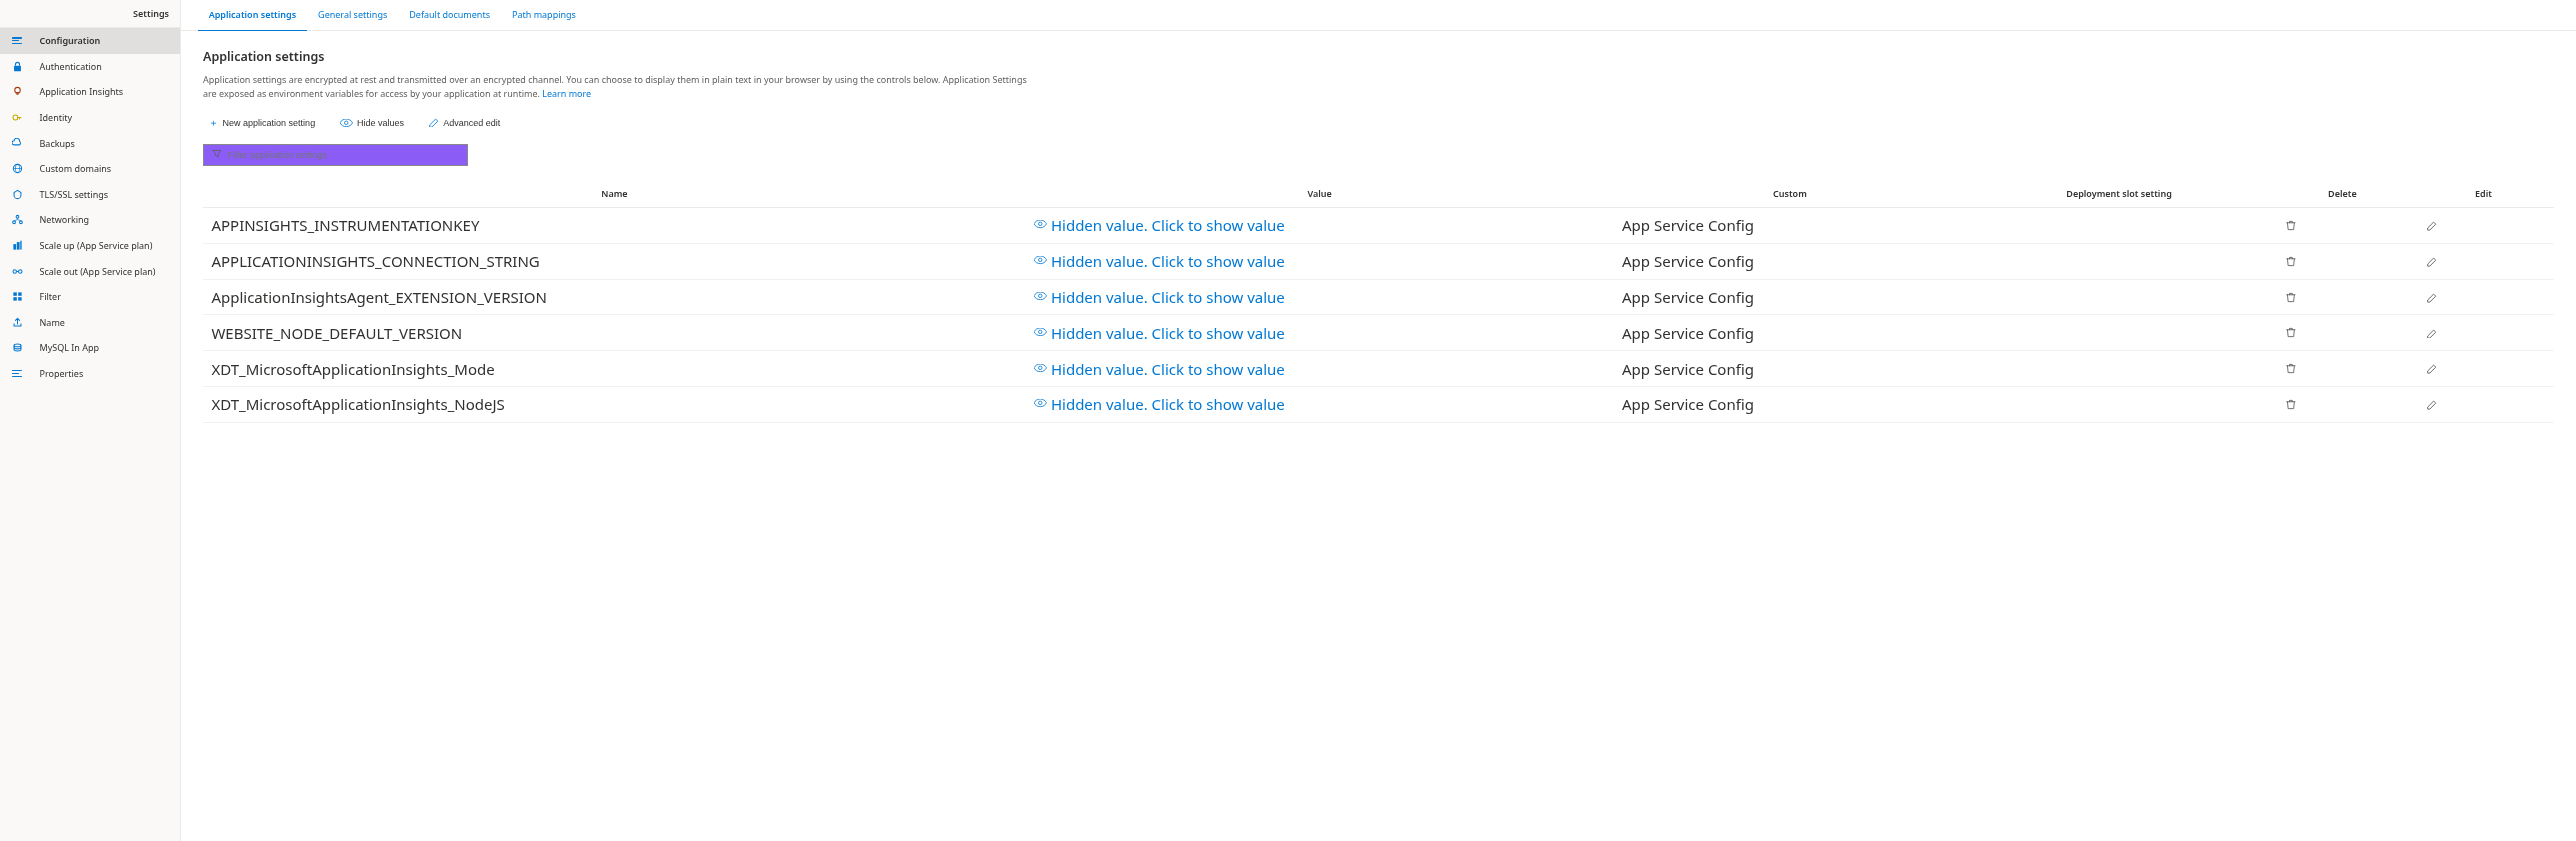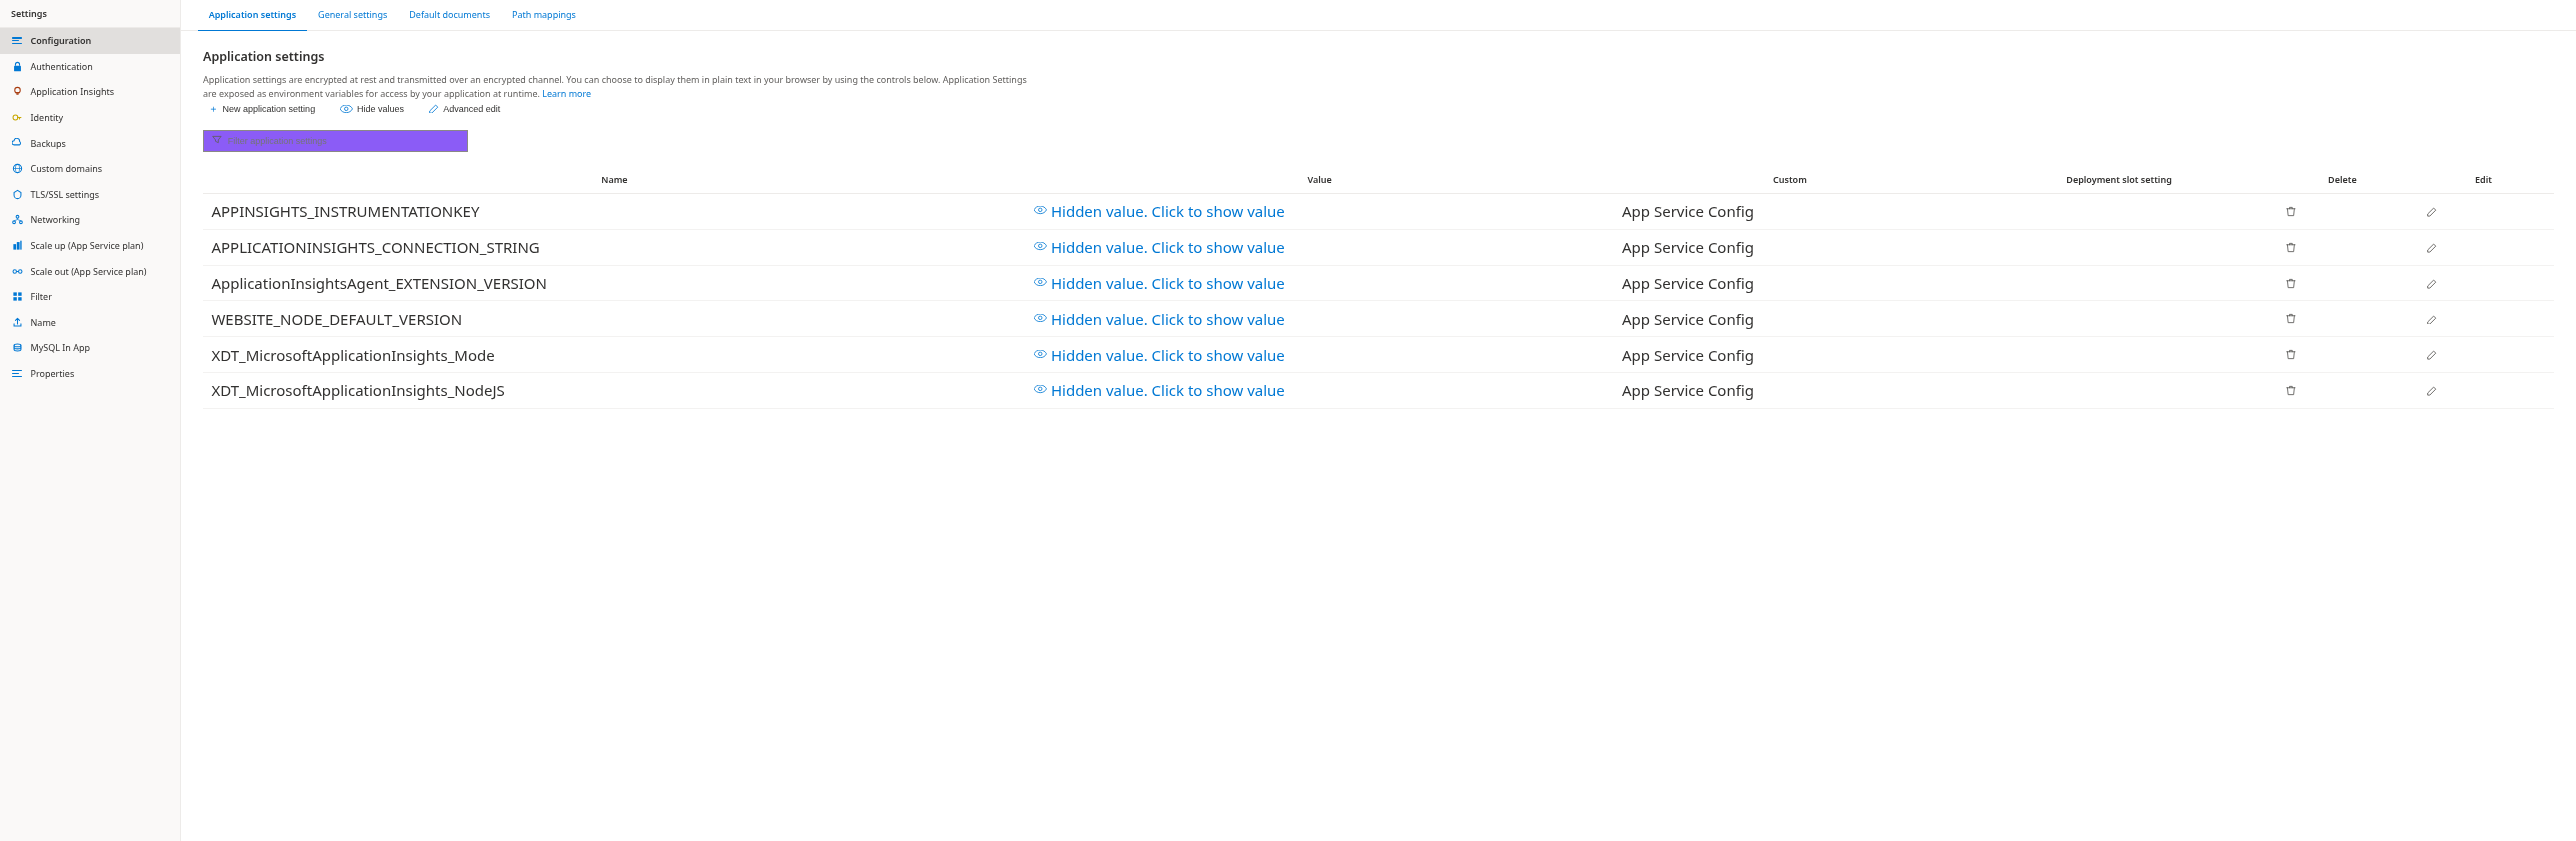--- a/index.html
+++ b/index.html
@@ -1,41 +1,41 @@
 <!DOCTYPE html>
 <html style="font-size:11px"><head>
   <meta charset="utf-8">
   <style>
     * { box-sizing: border-box; margin: 0; padding: 0; }
     body { font-family: 'Segoe UI', system-ui, sans-serif; font-size: 9px; color: #323130; background: #fff; display: flex; height: 100vh; overflow: hidden; }
 
     
     .sidebar { width: 181px; min-width: 181px; background: #faf9f8; border-right: 0.7px solid #edebe9; display: flex; flex-direction: column; overflow-y: auto; }
-    .sidebar-header { padding: 7px 11px; font-size: 9px; font-weight: 600; color: #323130; border-bottom: 0.7px solid #edebe9; }
-    .sidebar-item { display: flex; align-items: center; gap: 7px; padding: 6.3px 11px; cursor: pointer; color: #323130; font-size: 9px; }
+    .sidebar-header { padding: 7px 11px; font-size: 9px; font-weight: 600; color: #323130; border-bottom: 0.7px solid #edebe9; text-align: right; }
+    .sidebar-item { display: flex; align-items: center; gap: 16px; padding: 6.3px 11px; cursor: pointer; color: #323130; font-size: 9px; }
     .sidebar-item.active { background: #e1dfdd; font-weight: 600; }
     .sidebar-item .icon { width: 12.5px; height: 12.5px; display: flex; align-items: center; justify-content: center; flex-shrink: 0; }
     .icon-bars { display: flex; flex-direction: column; gap: 1.4px; }
     .icon-bars span { display: block; height: 1.4px; background: #0078d4; border-radius: 0.7px; }
     .icon-bars span:nth-child(1) { width: 9.8px; }
     .icon-bars span:nth-child(2) { width: 7px; }
     .icon-bars span:nth-child(3) { width: 9.8px; }
 
     
     .main { flex: 1; display: flex; flex-direction: column; overflow: hidden; }
 
     
     .tabs { display: flex; border-bottom: 0.7px solid #edebe9; padding: 0 16.7px; background: #fff; }
     .tab { padding: 8.4px 11px; font-size: 9px; cursor: pointer; color: #0078d4; border-bottom: 1.4px solid transparent; margin-bottom: -0.7px; }
     .tab.active { color: #0078d4; border-bottom: 1.4px solid #0078d4; font-weight: 600; }
 
     
     .content { flex: 1; overflow-y: auto; padding: 16.7px 22px; }
     .page-title { font-size: 12.5px; font-weight: 600; color: #323130; margin-bottom: 8.4px; }
-    .description { font-size: 9px; color: #605e5c; line-height: 1.5; max-width: 836px; }
+    .description { font-size: 9px; color: #605e5c; line-height: 1.5; margin-bottom: 14px; max-width: 836px; }
     .description a { color: #0078d4; text-decoration: none; }
 
     
     .toolbar { display: flex; align-items: center; gap: 14px; margin-bottom: 11px; flex-wrap: wrap; }
     .toolbar-btn { display: flex; align-items: center; gap: 4.2px; background: none; border: none; cursor: pointer; color: #323130; font-size: 9px; padding: 2.8px 5.6px; }
     .toolbar-btn .btn-icon { font-size: 9.8px; color: #0078d4; }
 
     
     .filter-container { margin-bottom: 14px; }
     .filter-input { display: flex; align-items: center; gap: 5.6px; border: 0.7px solid #8a8886; padding: 4.2px 8.4px; width: 265px; background: #8b5cf6; }

